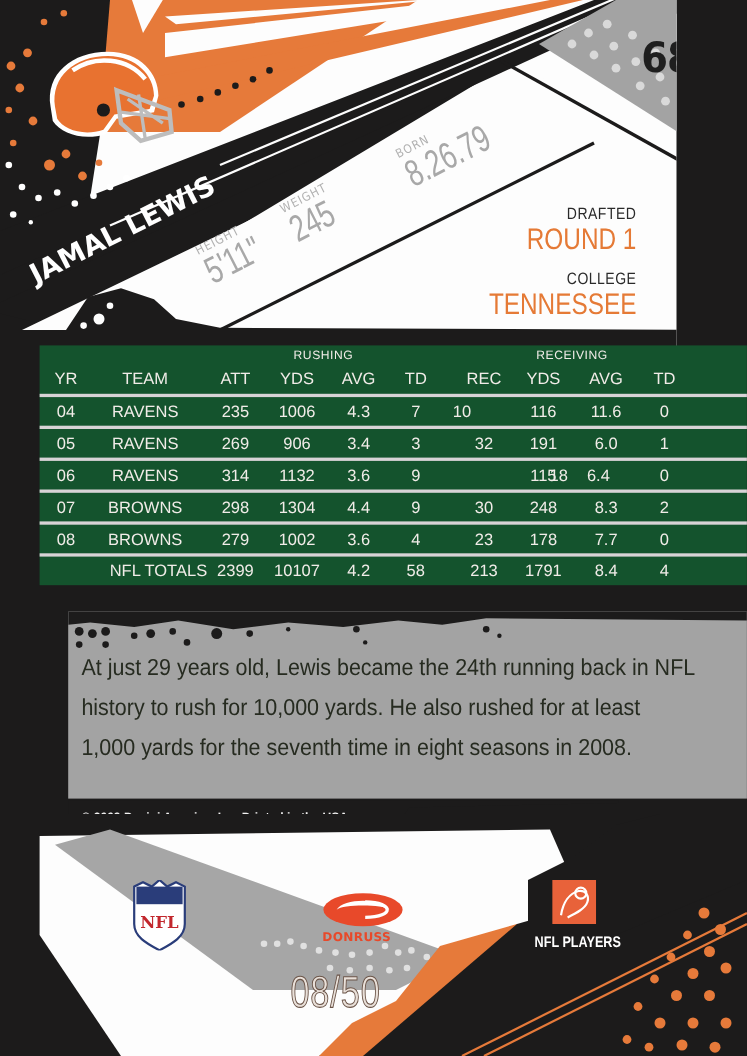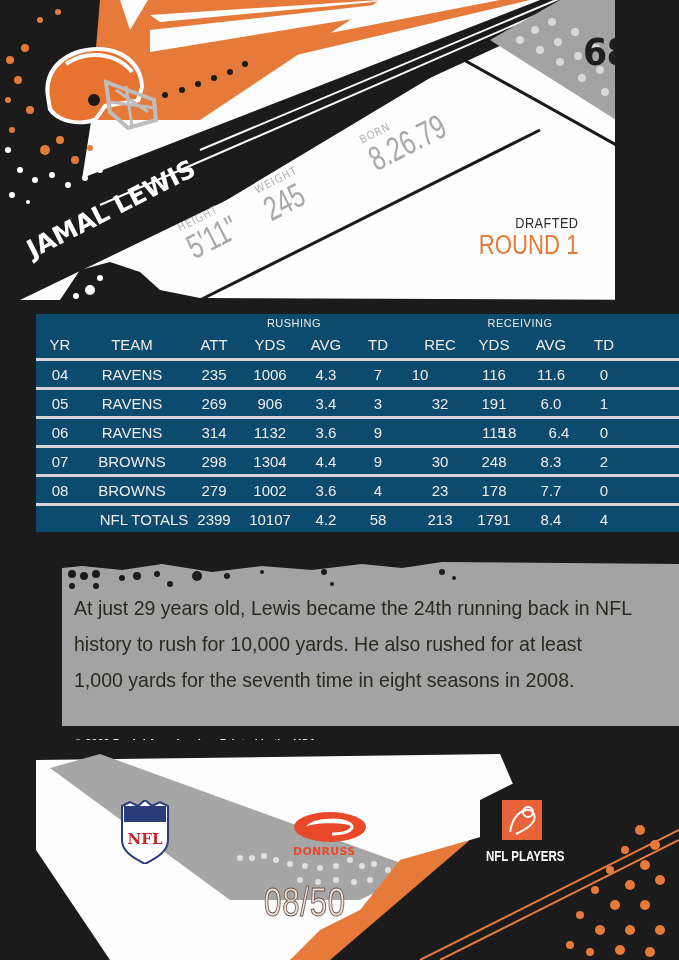--- a/index.html
+++ b/index.html
@@ -15,26 +15,26 @@
   .team-logo { position: absolute; left: 36px; top: 42px; width: 128px; height: 92px; }
 
   .card-number { position: absolute; left: 583px; top: 30px; font-family: "DejaVu Sans", sans-serif; font-weight: bold; font-size: 38px; letter-spacing: -1px; color: #1e1e1e; transform: scaleX(0.92); transform-origin: left; }
 
   .player-name { position: absolute; left: 22px; top: 238px; color: #fff; font-family: "DejaVu Sans", sans-serif; font-weight: bold; font-size: 25px; letter-spacing: 0px; transform: rotate(-27deg); transform-origin: left top; white-space: nowrap; }
 
   .vital { position: absolute; color: #a9a9a9; transform: rotate(-27deg); transform-origin: left bottom; white-space: nowrap; }
   .vital .lbl { display: block; font-size: 11px; letter-spacing: 1px; color: #b1b1b1; }
   .vital .val { display: block; font-family: "Liberation Sans Narrow", "Liberation Sans", sans-serif; font-size: 34px; line-height: 32px; color: #a8a8a8; transform: scaleX(0.72); transform-origin: left; }
 
-  .info-block { position: absolute; right: 36px; text-align: right; margin-top: 28px; }
+  .info-block { position: absolute; right: 36px; text-align: right; }
   .info-block .lbl { display: block; font-size: 15px; color: #2a2a2a; letter-spacing: 0.5px; font-family: "Liberation Sans Narrow", "Liberation Sans", sans-serif; transform: scaleX(0.85); transform-origin: right; }
   .info-block .val { display: block; font-size: 27px; color: #e57a36; letter-spacing: 0px; line-height: 28px; font-family: "Liberation Sans Narrow", "Liberation Sans", sans-serif; transform: scaleX(0.82); transform-origin: right; }
 
   
-  .stats { position: absolute; left: 36px; top: 314px; width: 643px; background: #0c4a6e; color: #f1ece8; font-family: "Liberation Sans Narrow", "Liberation Sans", sans-serif; }
+  .stats { position: absolute; left: 36px; top: 314px; width: 643px; background: #14532d; color: #f1ece8; font-family: "Liberation Sans Narrow", "Liberation Sans", sans-serif; }
   .group-header { position: relative; height: 16px; }
   .group-header span { position: absolute; top: 3px; font-size: 11px; letter-spacing: 0.5px; transform: translateX(-50%); }
   .row { position: relative; height: 29px; }
   .row.header { height: 28px; }
   .row.bordered::before { content: ""; position: absolute; left: 0; right: 0; top: 0; height: 3px; background: #d8d3d6; }
   .cell { position: absolute; top: 0; height: 100%; display: flex; align-items: center; justify-content: center; font-size: 15px; transform: translateX(-50%); white-space: nowrap; }
   .row.header .cell { font-size: 15px; }
   .row.data .cell { padding-top: 4px; }
 
   
@@ -171,20 +171,24 @@
     </div>
     <div class="vital" style="left:378px; top:130px;">
       <span class="lbl">BORN</span>
       <span class="val">8.26.79</span>
     </div>
 
     <div class="info-block" style="top:186px;">
       <span class="lbl">DRAFTED</span>
       <span class="val">ROUND 1</span>
     </div>
+    <div class="info-block" style="top:245px;">
+      <span class="lbl">COLLEGE</span>
+      <span class="val">TENNESSEE</span>
+    </div>
   </div>
 
   <div class="stats">
     <div class="group-header">
       <span style="left:258px;">RUSHING</span>
       <span style="left:484px;">RECEIVING</span>
     </div>
     <div class="row header">
       <div class="cell" style="left:24px;">YR</div>
       <div class="cell" style="left:96px;">TEAM</div>
@@ -224,21 +228,21 @@
     </div>
     <div class="row data bordered">
       <div class="cell" style="left:24px;">06</div>
       <div class="cell" style="left:96px;">RAVENS</div>
       <div class="cell" style="left:178px;">314</div>
       <div class="cell" style="left:234px;">1132</div>
       <div class="cell" style="left:290px;">3.6</div>
       <div class="cell" style="left:342px;">9</div>
       <div class="cell" style="left:424px;margin-left:48px;">18</div>
       <div class="cell" style="left:458px;">115</div>
-      <div class="cell" style="left:523px;">6.4</div>
+      <div class="cell" style="left:508px;">6.4</div>
       <div class="cell" style="left:568px;">0</div>
     </div>
     <div class="row data bordered">
       <div class="cell" style="left:24px;">07</div>
       <div class="cell" style="left:96px;">BROWNS</div>
       <div class="cell" style="left:178px;">298</div>
       <div class="cell" style="left:234px;">1304</div>
       <div class="cell" style="left:290px;">4.4</div>
       <div class="cell" style="left:342px;">9</div>
       <div class="cell" style="left:404px;">30</div>

